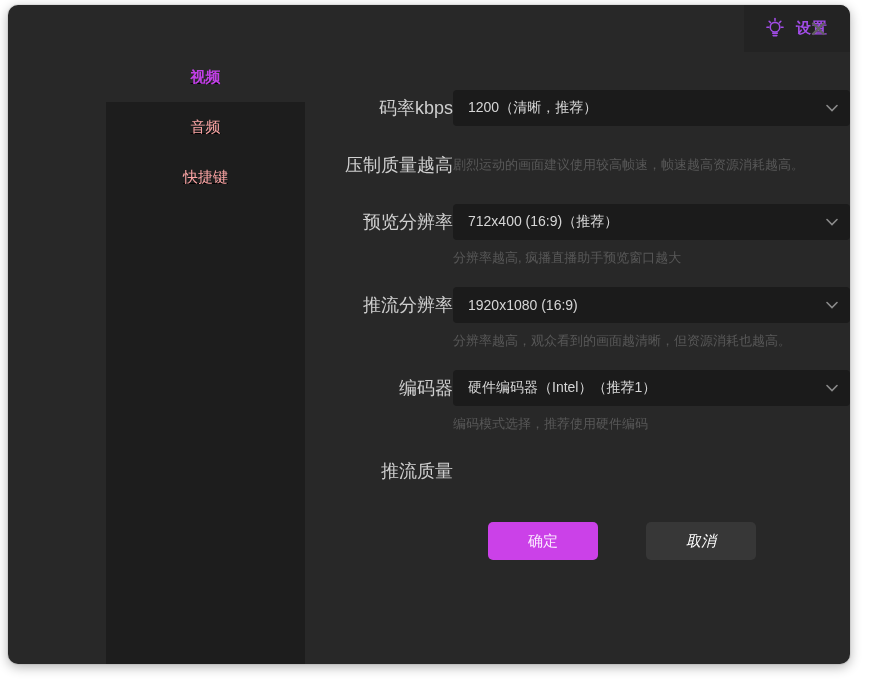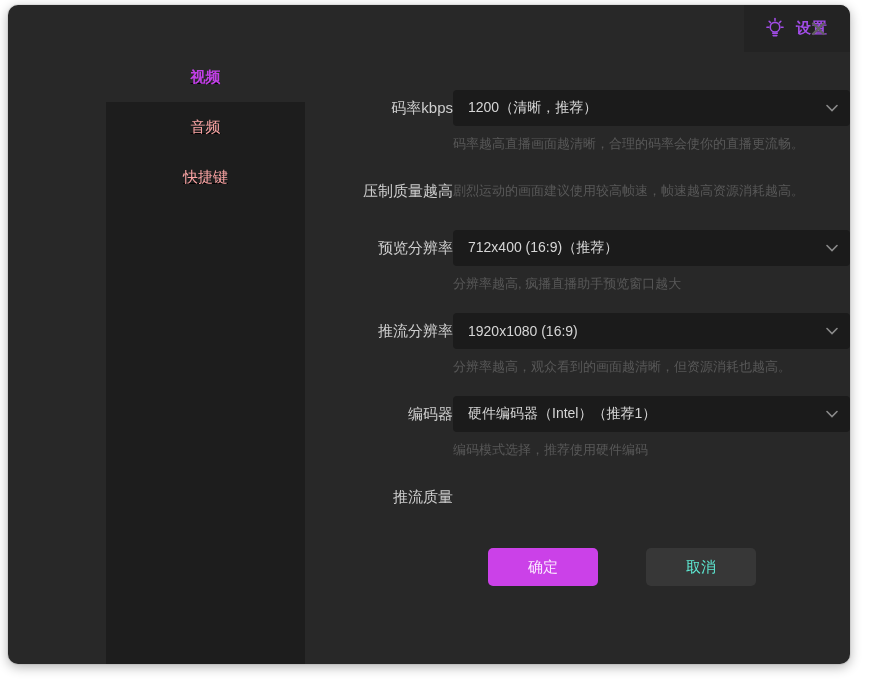--- a/index.html
+++ b/index.html
@@ -51,21 +51,21 @@
     background:#282828;
     color:#c13fe6; font-weight:bold;
   }
   .content{
     flex:1; padding:38px 0 0 0;
   }
   .row{ display:flex; margin-bottom:21px; }
   .row-label{
     width:148px; flex:0 0 148px;
     text-align:right; line-height:36px;
-    font-size:15px; color:#cfcfcf;
+    font-size:18px; color:#cfcfcf;
   }
   .row-field{ width:397px; }
   .dropdown{
     position:relative;
     height:36px; width:397px;
     background:#1b1b1b;
     border-radius:4px;
     display:flex; align-items:center;
     padding:0 34px 0 15px;
     cursor:pointer;
@@ -82,21 +82,21 @@
     margin-top:9px; font-size:13px; color:#585858; line-height:17px;
     white-space:nowrap;
   }
   .btn{
     width:110px; height:38px;
     border:none; border-radius:5px;
     font-size:15px; cursor:pointer;
     font-family:inherit;
   }
   .btn-ok{ background:#cb41e8; color:#fbeaff; }
-  .btn-cancel{ background:#373737; color:#5eead4; }
+  .btn-cancel{ background:#373737; color:#ffffff;font-style:italic; }
 </style>
 </head>
 <body>
 
 <div class="window">
 
   <div class="titlebar">
     <svg class="lamp-icon" viewBox="0 0 24 26" fill="none" stroke="#a14ce6" stroke-width="1.7" stroke-linecap="round">
       <circle cx="12" cy="11" r="5.2"></circle>
       <line x1="9.5" y1="17.5" x2="14.5" y2="17.5"></line>
@@ -123,21 +123,20 @@
 
       <div class="row">
         <div class="row-label">码率kbps</div>
         <div class="row-field">
           <div class="dropdown">
             <span class="dropdown-value">1200（清晰，推荐）</span>
             <svg class="chevron" viewBox="0 0 12 8" fill="none" stroke="#8a8a8a" stroke-width="1.6" stroke-linecap="round">
                 <polyline points="1,1.5 6,6.5 11,1.5"></polyline>
               </svg>
           </div>
-          <div class="hint">码率越高直播画面越清晰，合理的码率会使你的直播更流畅。</div>
         </div>
       </div>
 
       <div class="row">
         <div class="row-label">压制质量越高</div>
         <div class="row-field">
           <div class="hint">剧烈运动的画面建议使用较高帧速，帧速越高资源消耗越高。</div>
         </div>
       </div>
 

